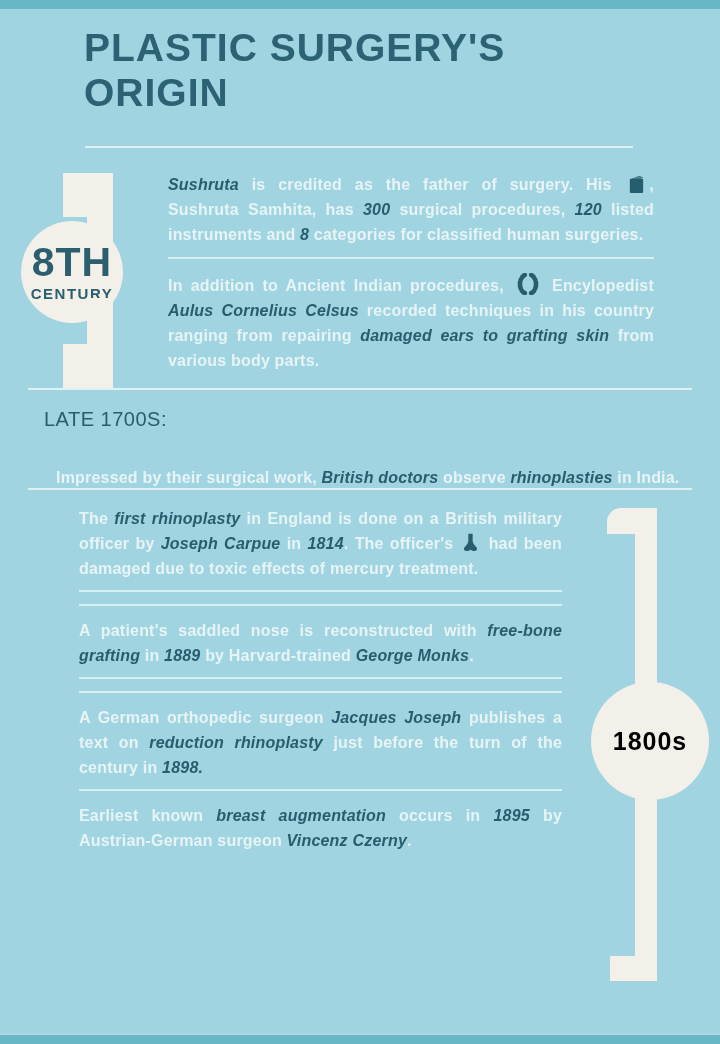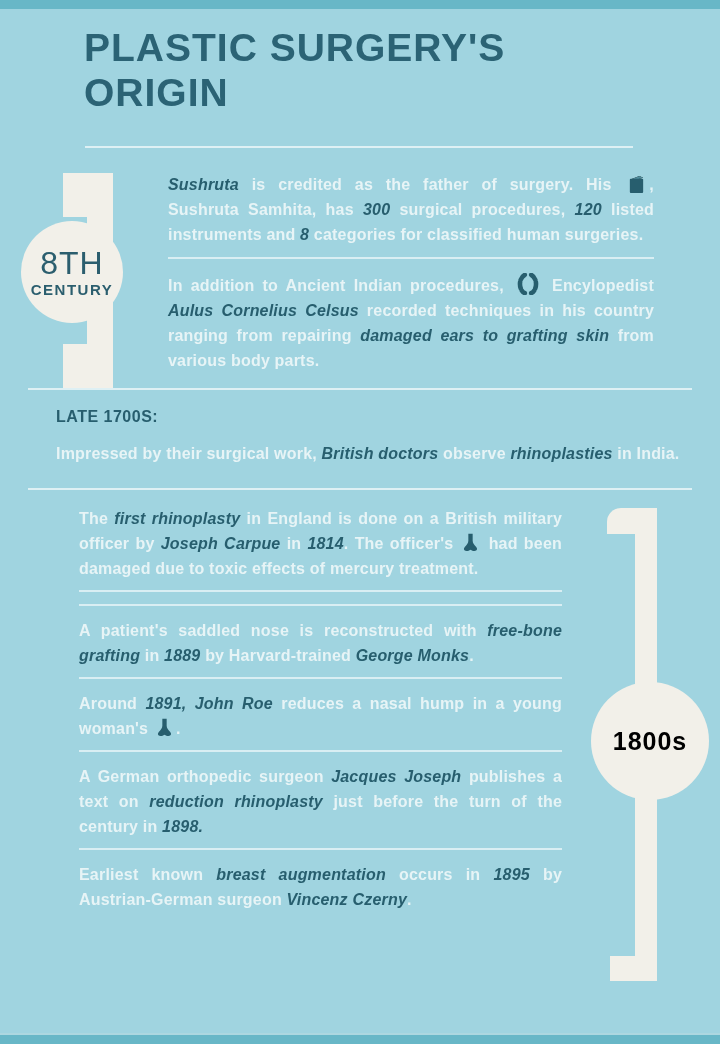--- a/index.html
+++ b/index.html
@@ -22,27 +22,27 @@
   .col-hr{height:2px;background:rgba(255,255,255,.6);border:0;margin:9px 0 12px 0;}
   
   .col8{position:absolute;left:168px;top:172px;width:486px;}
   .col8 .col-hr{margin:10px 0 14px 0;}
   
   .col1800{position:absolute;left:79px;top:506px;width:483px;}
   
   .cream{position:absolute;background:#f2f0e9;}
   .tl-circle{position:absolute;background:#f2f0e9;border-radius:50%;display:flex;
              flex-direction:column;align-items:center;justify-content:center;}
-  .badge8-top{font-size:32px;font-weight:400;color:#2b5e6e;line-height:1;letter-spacing:1px;}
+  .badge8-top{font-size:41px;font-weight:700;color:#2b5e6e;line-height:1;letter-spacing:1px;}
   .badge8-bottom{font-size:15px;font-weight:700;color:#2b5e6e;letter-spacing:1.5px;margin-top:2px;}
   .badge1800{font-size:25px;font-weight:700;color:#000000;letter-spacing:1px;}
   
-  .late-heading{position:absolute;left:56px;top:408px;font-size:16px;font-weight:700;
+  .late-heading{position:absolute;left:44px;top:408px;font-size:20px;font-weight:400;
                 color:#275e6e;letter-spacing:.5px;}
-  .late-para{position:absolute;left:56px;top:441px;width:640px;}
+  .late-para{position:absolute;left:56px;top:465px;width:640px;}
 </style>
 </head>
 <body>
 
 <div class="page">
 
   <div class="edge-bar top"></div>
 
   <div class="title-block">
     <div class="title-l2">PLASTIC SURGERY'S ORIGIN</div>
@@ -81,23 +81,20 @@
   <div class="divider" style="left:28px;top:488px;width:664px;"></div>
 
   <div class="col1800">
     <p class="para"><span>The </span><span class="em">first rhinoplasty</span><span> in England is done on a British military officer by </span><span class="em">Joseph Carpue</span><span> in </span><span class="em">1814</span><span>. The officer's </span><span class="inline-icon"><svg viewBox="0 0 22 24" width="17" height="20">
             <path d="M8.2 0 L13.8 0 L13.8 9 C13.8 12.5 16 14.2 18.4 17.2 C20.2 19.5 19.8 22.2 16.2 22.2 L14.2 22.2 L11 20.6 L7.8 22.2 L5.8 22.2 C2.2 22.2 1.8 19.5 3.6 17.2 C6 14.2 8.2 12.5 8.2 9 Z" fill="#275e6e"></path>
           </svg></span><span> had been damaged due to toxic effects of mercury treatment.</span></p>
     <div class="col-hr"></div>
     <div class="col-hr"></div>
     <p class="para"><span>A patient's saddled nose is reconstructed with </span><span class="em">free-bone grafting</span><span> in </span><span class="em">1889</span><span> by Harvard-trained </span><span class="em">George Monks</span><span>.</span></p>
     <div class="col-hr"></div>
-    <p class="para"><span>Around </span><span class="em">1891,</span><span> </span><span class="em">John Roe</span><span> reduces a nasal hump in a young woman's </span><span class="inline-icon"><svg viewBox="0 0 22 24" width="17" height="20">
-            <path d="M8.2 0 L13.8 0 L13.8 9 C13.8 12.5 16 14.2 18.4 17.2 C20.2 19.5 19.8 22.2 16.2 22.2 L14.2 22.2 L11 20.6 L7.8 22.2 L5.8 22.2 C2.2 22.2 1.8 19.5 3.6 17.2 C6 14.2 8.2 12.5 8.2 9 Z" fill="#275e6e"></path>
-          </svg></span><span>.</span></p>
     <div class="col-hr"></div>
     <p class="para"><span>A German orthopedic surgeon </span><span class="em">Jacques Joseph</span><span> publishes a text on </span><span class="em">reduction rhinoplasty</span><span> just before the turn of the century in </span><span class="em">1898.</span></p>
     <div class="col-hr"></div>
     <p class="para"><span>Earliest known </span><span class="em">breast augmentation</span><span> occurs in </span><span class="em">1895</span><span> by Austrian-German surgeon </span><span class="em">Vincenz Czerny</span><span>.</span></p>
   </div>
 
   <div>
     <div class="cream" style="left:607px;top:508px;width:50px;height:26px;border-top-left-radius:14px;"></div>
     <div class="cream" style="left:635px;top:508px;width:22px;height:182px;"></div>
     <div class="tl-circle" style="left:591px;top:682px;width:118px;height:118px;">

